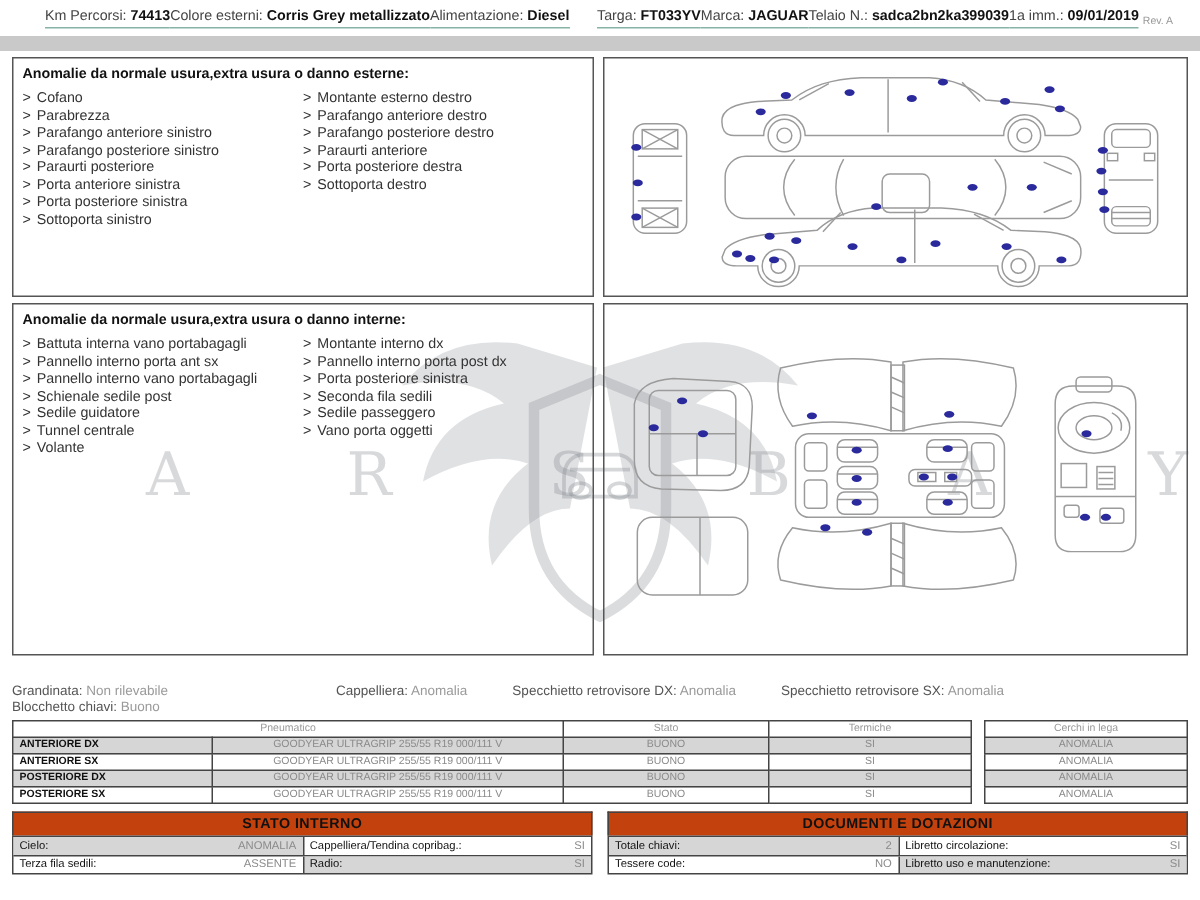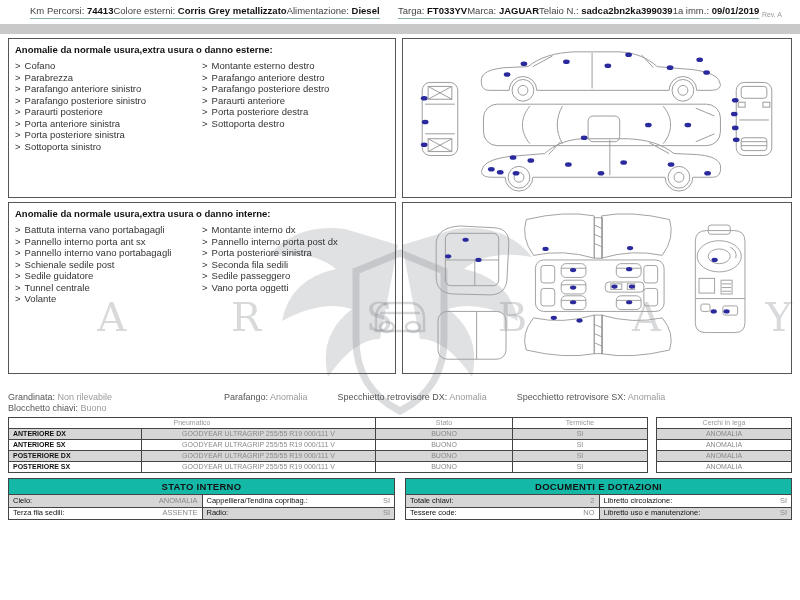--- a/index.html
+++ b/index.html
@@ -26,21 +26,21 @@
   .fvalue{color:#111;font-weight:bold;}
 
   .gray-bar{height:10px;background:#c9c9c9;margin-top:5px;}
 
   
   .anom-section{display:flex;gap:6px;margin:4px 8px 0 8px;}
   .anom-box{border:1px solid #555;background:transparent;}
   .anom-text{width:388px;padding:4px 6px;box-sizing:border-box;}
   .anom-diagram{flex:1;display:flex;align-items:center;justify-content:center;}
   .s1{height:160px;}
-  .s2{height:172px;}
+  .s2{height:235px;}
   .anom-title{font-size:9.5px;font-weight:bold;color:#111;margin:1px 0 5px 0;}
   .anom-cols{display:flex;}
   .anom-col{width:50%;}
   .anom-item{font-size:9.5px;color:#333;line-height:11.5px;}
   .bul{margin-right:4px;color:#333;}
 
   svg.car{width:100%;height:100%;}
 
   
   .summary{margin:5px 8px 2px 8px;font-size:9px;line-height:11px;}
@@ -58,21 +58,21 @@
   .tire-table th,.tire-table td,.cerchi-table th,.cerchi-table td{
       border:1px solid #444;font-size:7px;padding:1px 4px;line-height:8px;}
   th{color:#999;font-weight:normal;text-align:center;}
   td.pos{font-weight:bold;color:#111;text-align:left;width:124px;}
   td.val{color:#8a8a8a;text-align:center;}
   tr.gray{background:#d6d6d6;}
 
   
   .bottom-tables{display:flex;gap:10px;margin:5px 8px 0 8px;}
   .ptable{flex:1;}
-  .tbl-title{background:#14b8a6;border:1px solid #444;border-bottom:none;text-align:center;
+  .tbl-title{background:#c2410c;border:1px solid #444;border-bottom:none;text-align:center;
              font-weight:bold;font-size:9.5px;padding:2px 15px;color:#111;letter-spacing:0.3px;}
   .pbody{border:1px solid #444;}
   .pair-row{display:flex;}
   .pair-row + .pair-row{border-top:1px solid #444;}
   .pair{display:flex;justify-content:space-between;width:50%;padding:1.5px 4px;box-sizing:border-box;
         font-size:7.5px;line-height:8.5px;}
   .pair.right{border-left:1px solid #444;}
   .pair.gray{background:#d6d6d6;}
   .plabel{color:#111;}
   .pvalue{color:#8a8a8a;}
@@ -343,21 +343,21 @@
             <ellipse cx="323" cy="62" rx="3.4" ry="2.3" fill="#2a2a9d"></ellipse>
             <ellipse cx="322" cy="118" rx="3.4" ry="2.3" fill="#2a2a9d"></ellipse>
             <ellipse cx="336" cy="118" rx="3.4" ry="2.3" fill="#2a2a9d"></ellipse>
           </svg>
       </div>
     </div>
 
     <div class="summary">
       <div class="sum-line1">
         <span class="sum-item"><span class="slabel">Grandinata:</span> <span class="svalue">Non rilevabile</span></span>
-        <span class="sum-item"><span class="slabel">Parafango:</span> <span class="svalue">Anomalia</span></span>
+        <span class="sum-item"><span class="slabel">Cappelliera:</span> <span class="svalue">Anomalia</span></span>
         <span class="sum-item"><span class="slabel">Specchietto retrovisore DX:</span> <span class="svalue">Anomalia</span></span>
         <span class="sum-item"><span class="slabel">Specchietto retrovisore SX:</span> <span class="svalue">Anomalia</span></span>
       </div>
       <div class="sum-line2">
         <span class="slabel">Blocchetto chiavi:</span> <span class="svalue">Buono</span>
       </div>
     </div>
 
     <div class="tires-row">
       <table class="tire-table">

